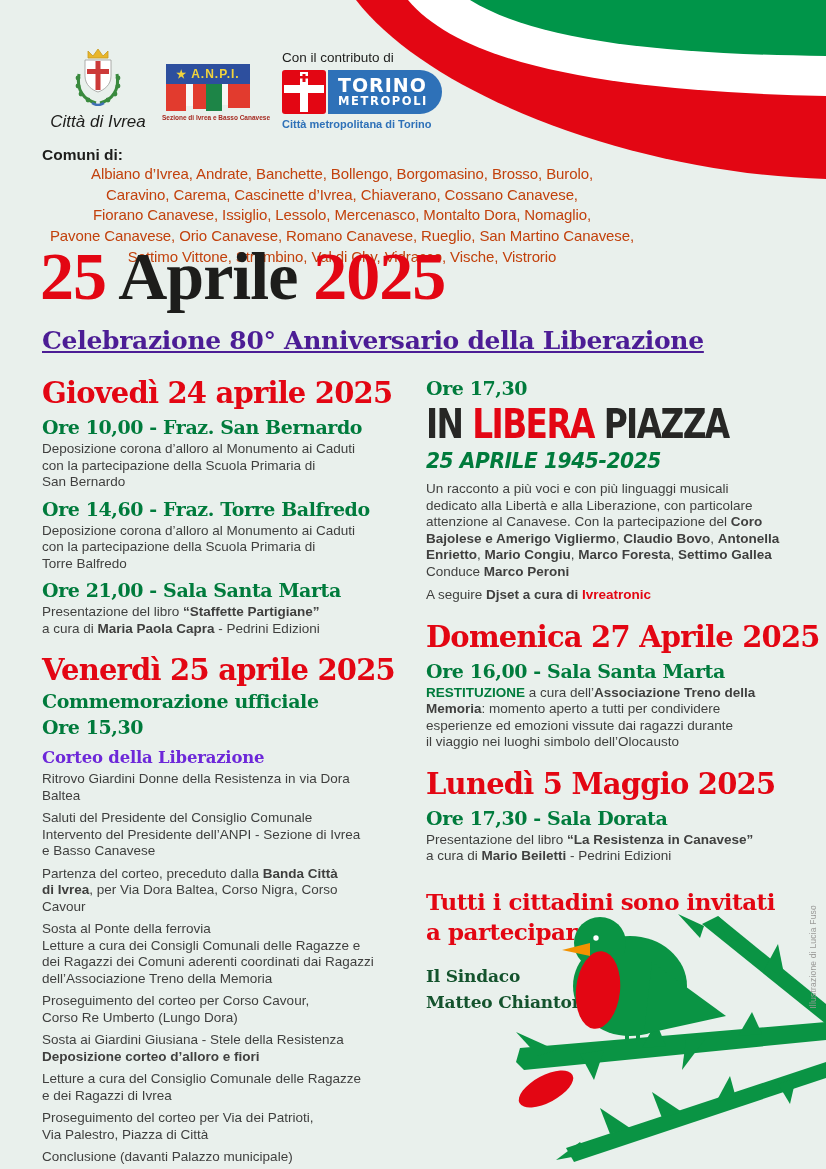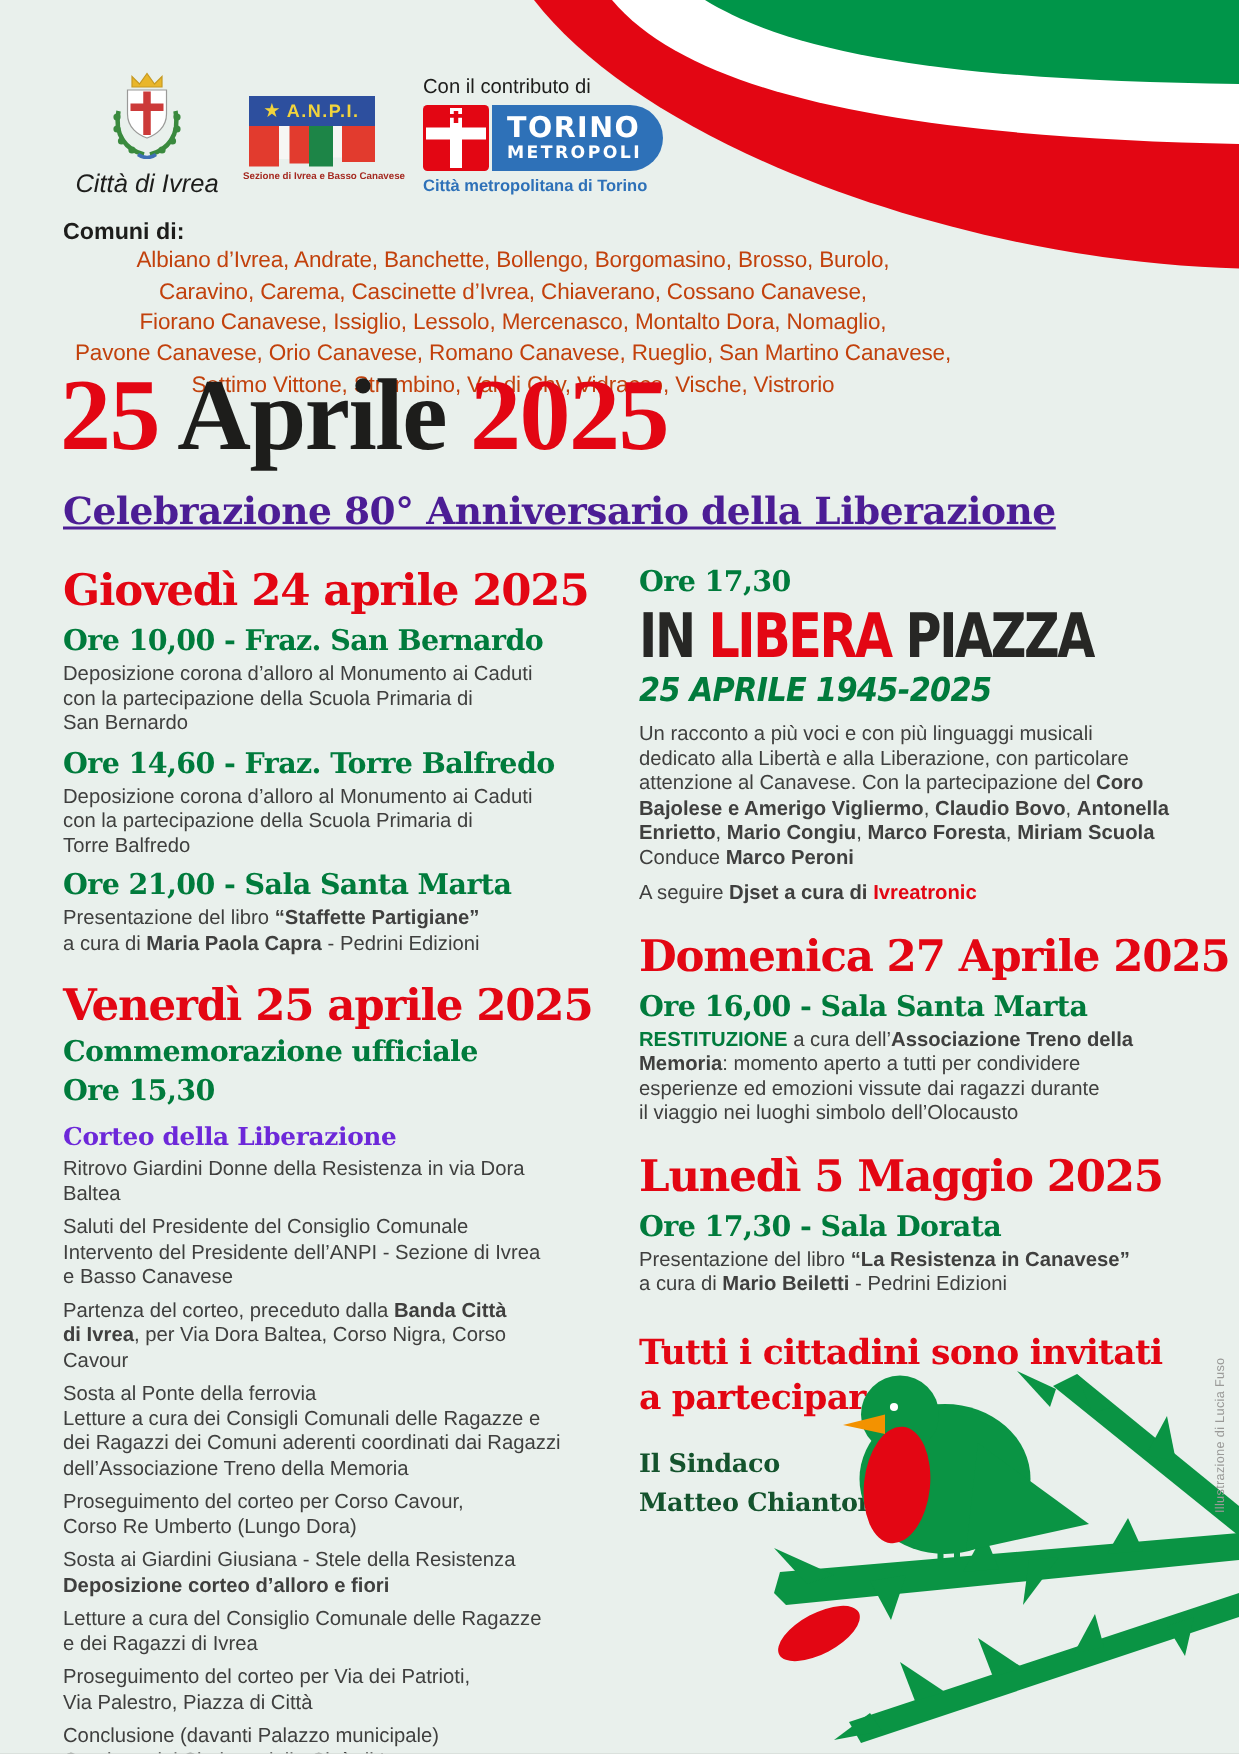--- a/index.html
+++ b/index.html
@@ -204,21 +204,21 @@
   </section>
 
   <section class="col col-right abs">
     <h3 class="tight">Ore 17,30</h3>
     <div class="libera-title"><span class="s-dark">IN </span><span class="s-red">LIBERA</span><span class="s-dark"> PIAZZA</span></div>
     <div class="libera-sub">25 APRILE 1945-2025</div>
     <p><span>Un racconto a più voci e con più linguaggi musicali
 dedicato alla Libertà e alla Liberazione, con particolare
 attenzione al Canavese. Con la partecipazione del </span><span class="s-b">Coro
 Bajolese e Amerigo Vigliermo</span><span>, </span><span class="s-b">Claudio Bovo</span><span>, </span><span class="s-b">Antonella
-Enrietto</span><span>, </span><span class="s-b">Mario Congiu</span><span>, </span><span class="s-b">Marco Foresta</span><span>, </span><span class="s-b">Miriam Scuola</span><span>
+Enrietto</span><span>, </span><span class="s-b">Mario Congiu</span><span>, </span><span class="s-b">Marco Foresta</span><span>, </span><span class="s-b">Settimo Gallea</span><span>
 Conduce </span><span class="s-b">Marco Peroni</span></p>
     <p class="followup"><span>A seguire </span><span class="s-b">Djset a cura di </span><span class="s-rb">Ivreatronic</span></p>
 
     <h2 class="mt-sec">Domenica 27 Aprile 2025</h2>
     <h3>Ore 16,00 - Sala Santa Marta</h3>
     <p><span class="s-gb">RESTITUZIONE</span><span> a cura dell’</span><span class="s-b">Associazione Treno della
 Memoria</span><span>: momento aperto a tutti per condividere
 esperienze ed emozioni vissute dai ragazzi durante
 il viaggio nei luoghi simbolo dell’Olocausto</span></p>
 

